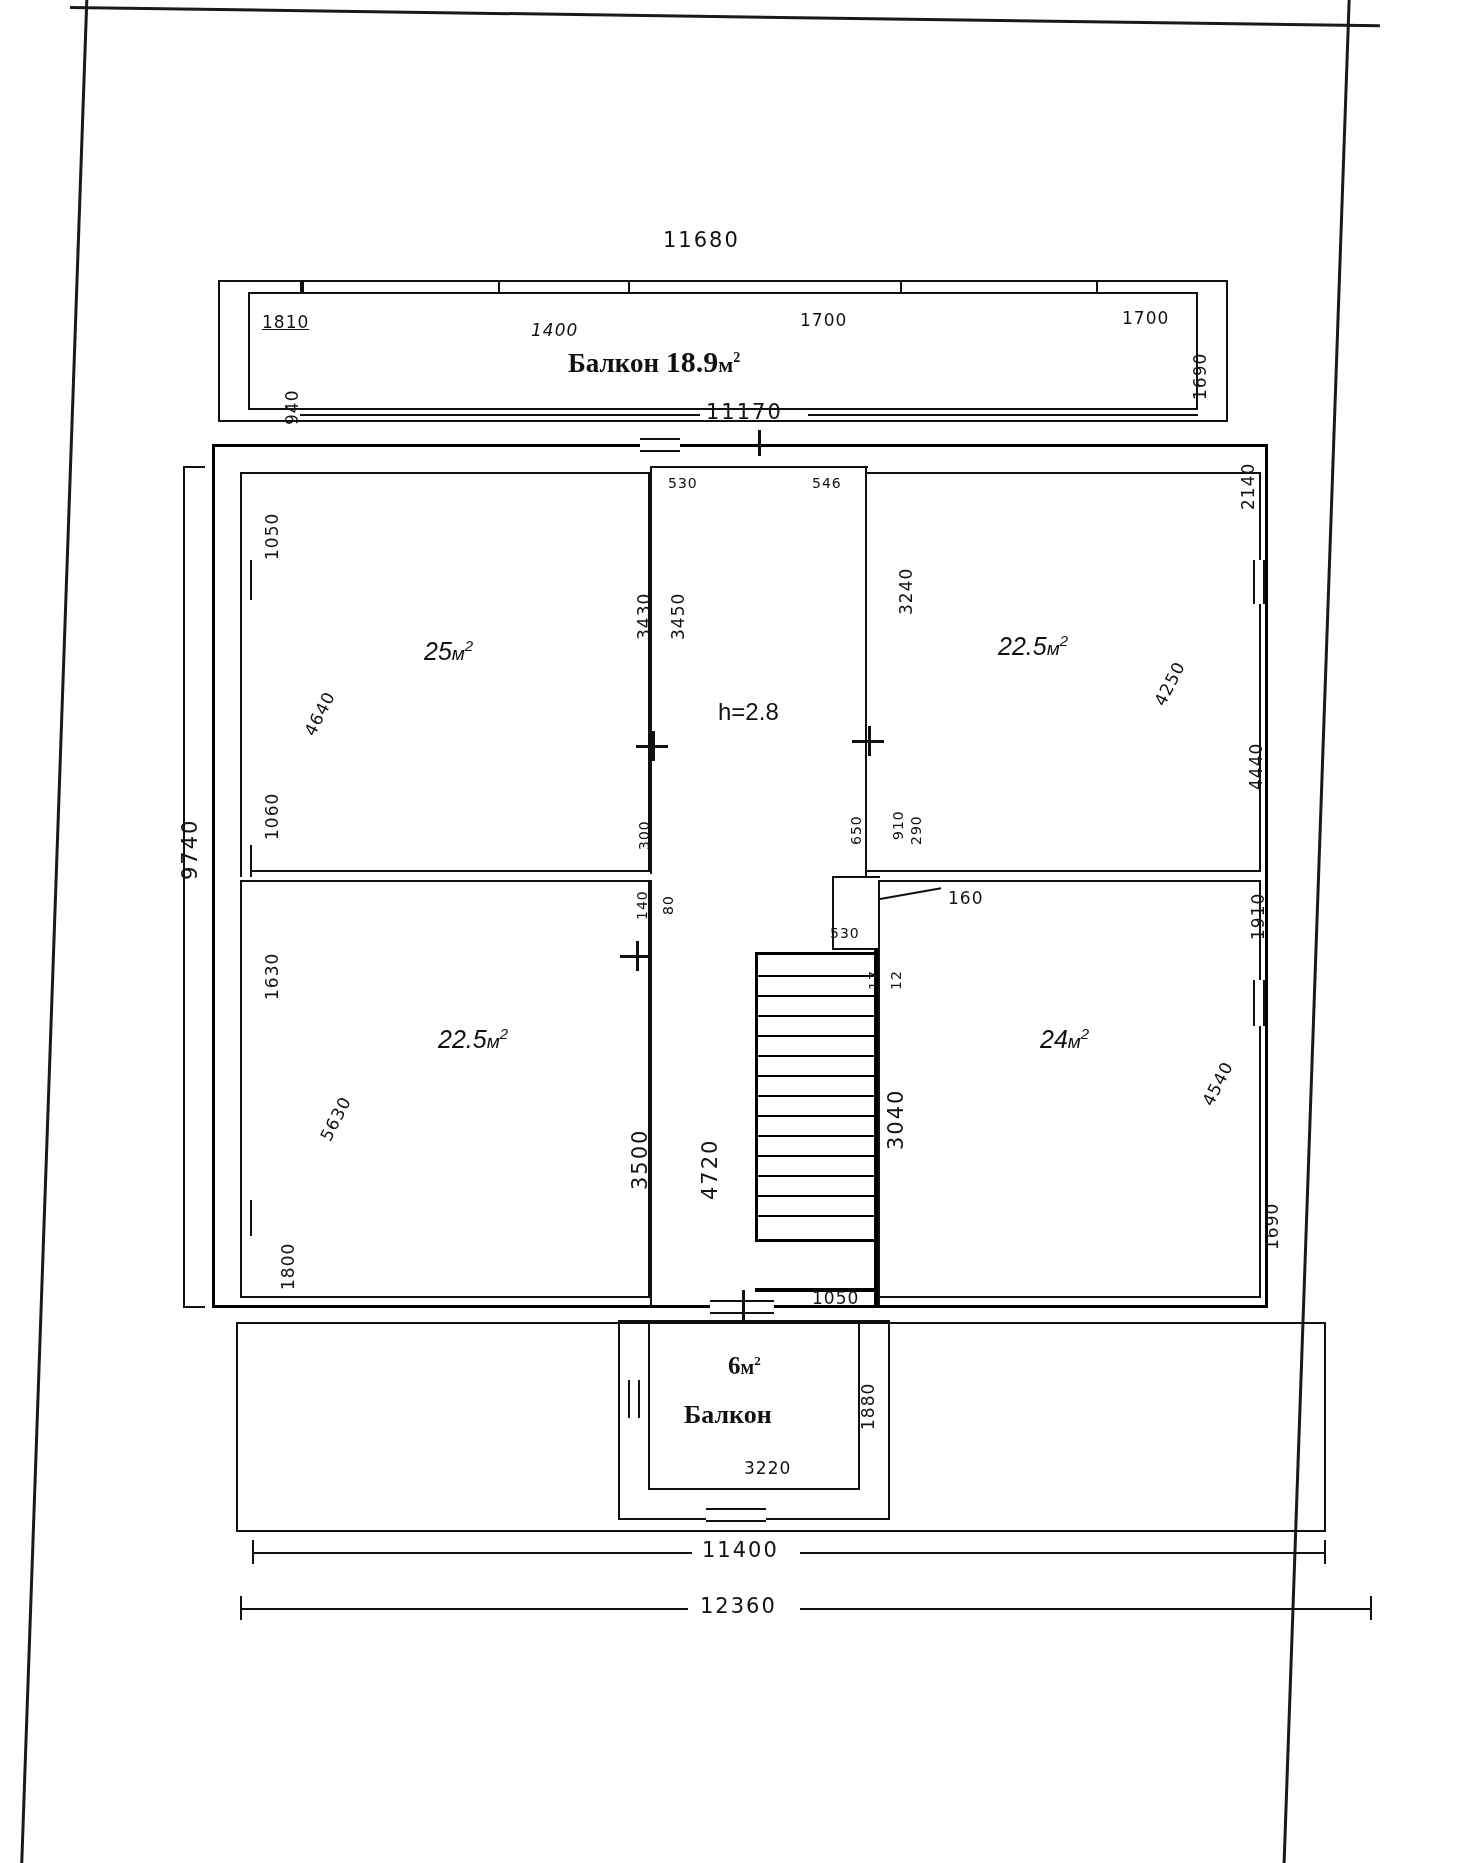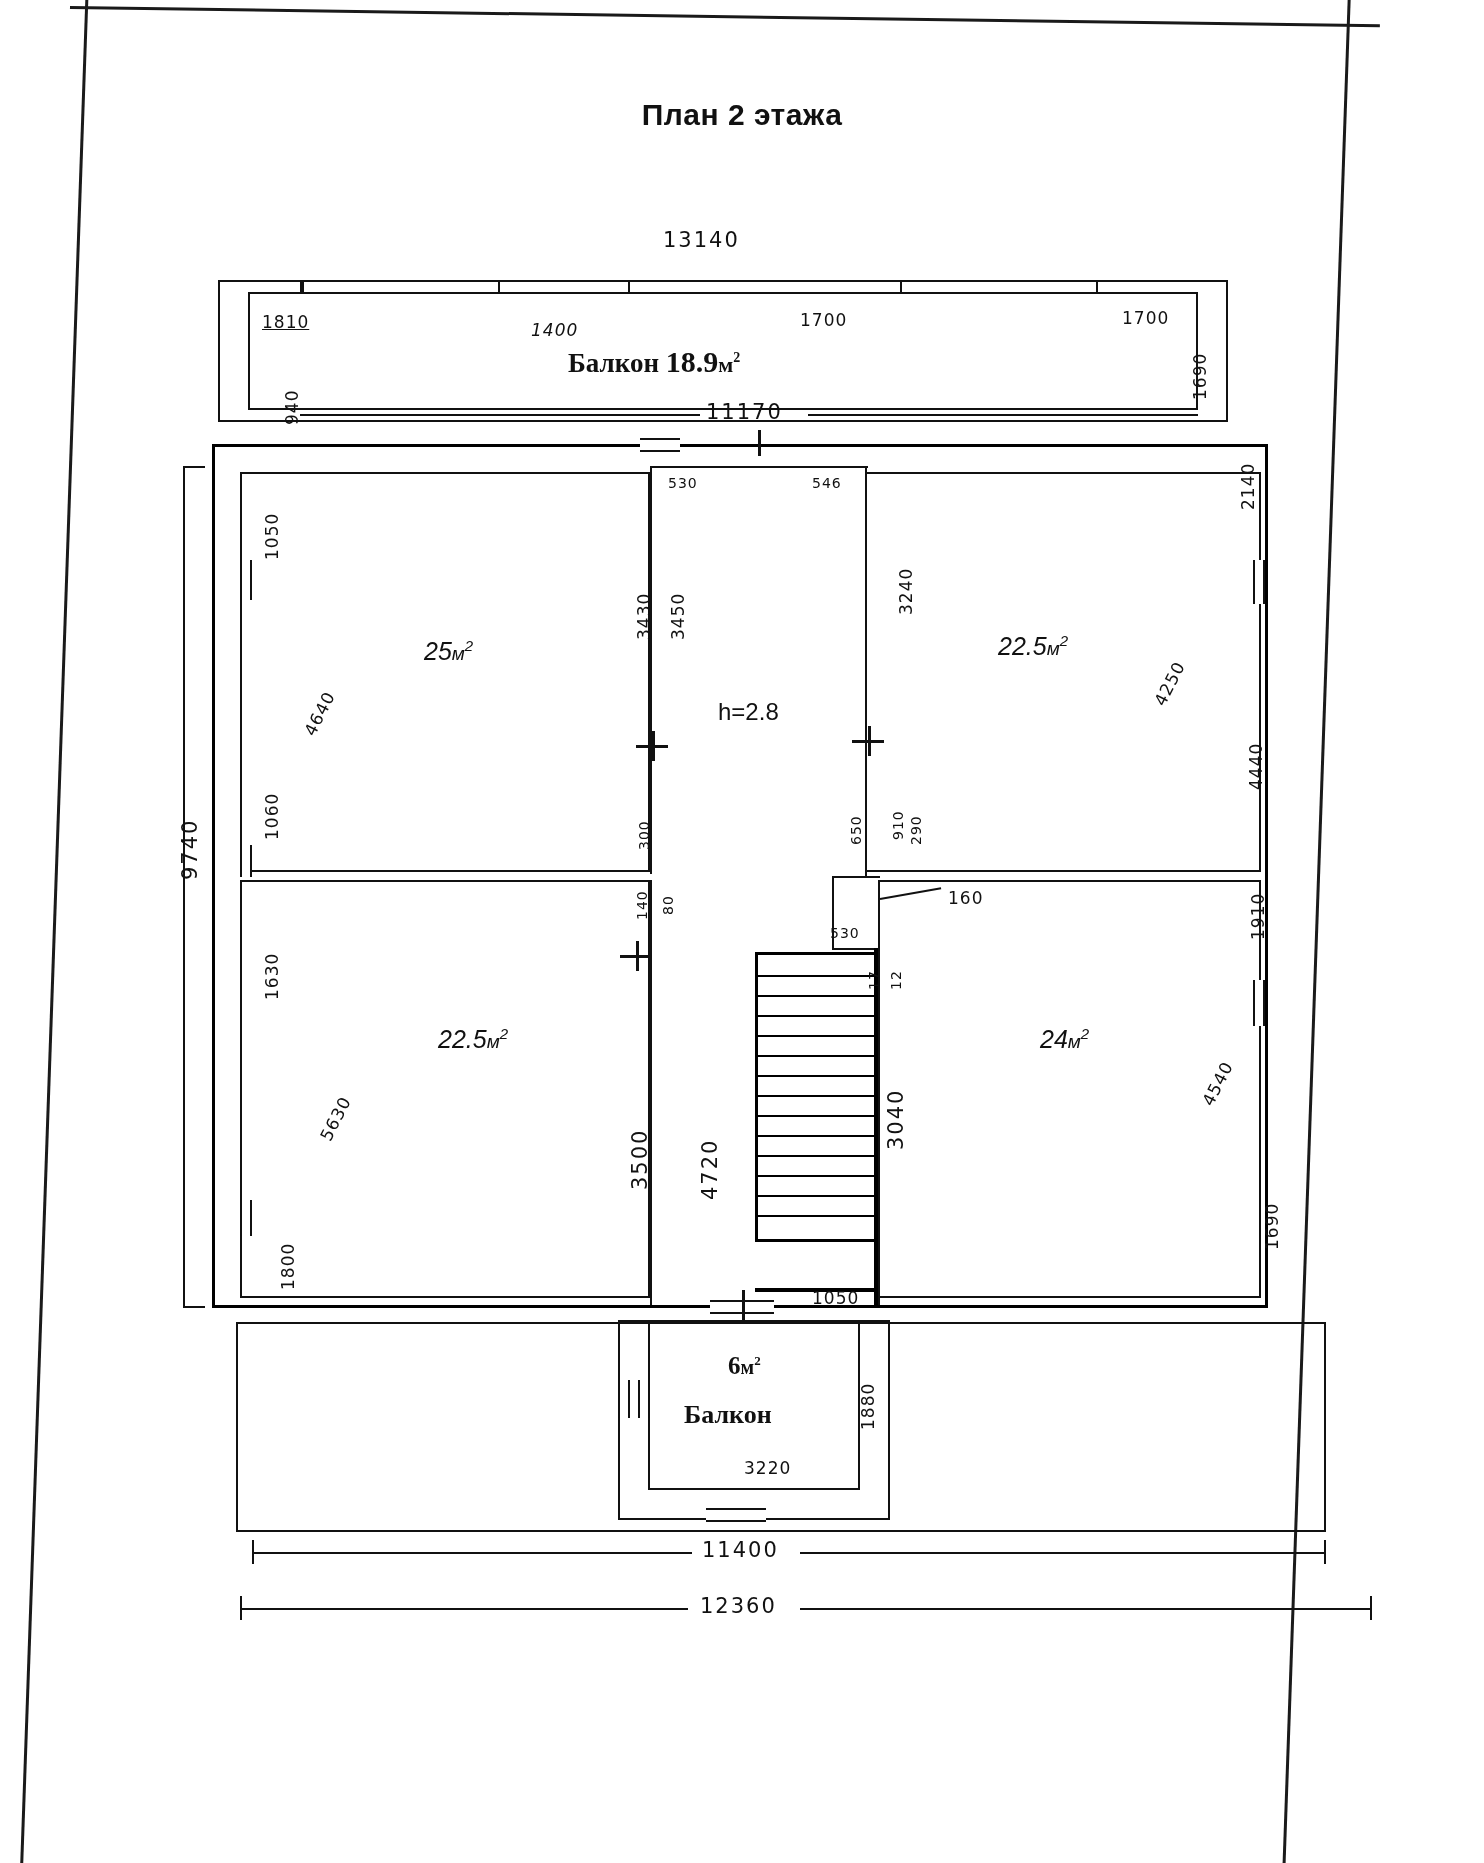--- a/index.html
+++ b/index.html
@@ -113,25 +113,24 @@
 </style>
 </head>
 <body>
 
 <div id="page">
 
   <div class="edge-line" style="left:86px; top:-20px; width:3px; height:1900px; transform:rotate(2.0deg); transform-origin:top left;"></div>
   <div class="edge-line" style="left:1348px; top:-10px; width:3px; height:1900px; transform:rotate(2.0deg); transform-origin:top left;"></div>
   <div class="edge-line" style="left:70px; top:6px; width:1310px; height:3px; transform:rotate(0.8deg); transform-origin:top left;"></div>
 
-  <div class="title">План 2 этажа</div>
 
   <div class="plan">
 
-    <div class="dim big" style="left:663px; top:228px;">13140</div>
+    <div class="dim big" style="left:663px; top:228px;">11680</div>
 
     <div class="hline" style="left:218px; top:280px; width:1010px;"></div>
     <div class="hline" style="left:218px; top:420px; width:1010px;"></div>
     <div class="vline" style="left:218px; top:280px; height:142px;"></div>
     <div class="vline" style="left:1226px; top:280px; height:142px;"></div>
 
     <div class="hline" style="left:248px; top:292px; width:950px;"></div>
     <div class="hline" style="left:248px; top:408px; width:950px;"></div>
     <div class="vline" style="left:248px; top:292px; height:118px;"></div>
     <div class="vline" style="left:1196px; top:292px; height:118px;"></div>

